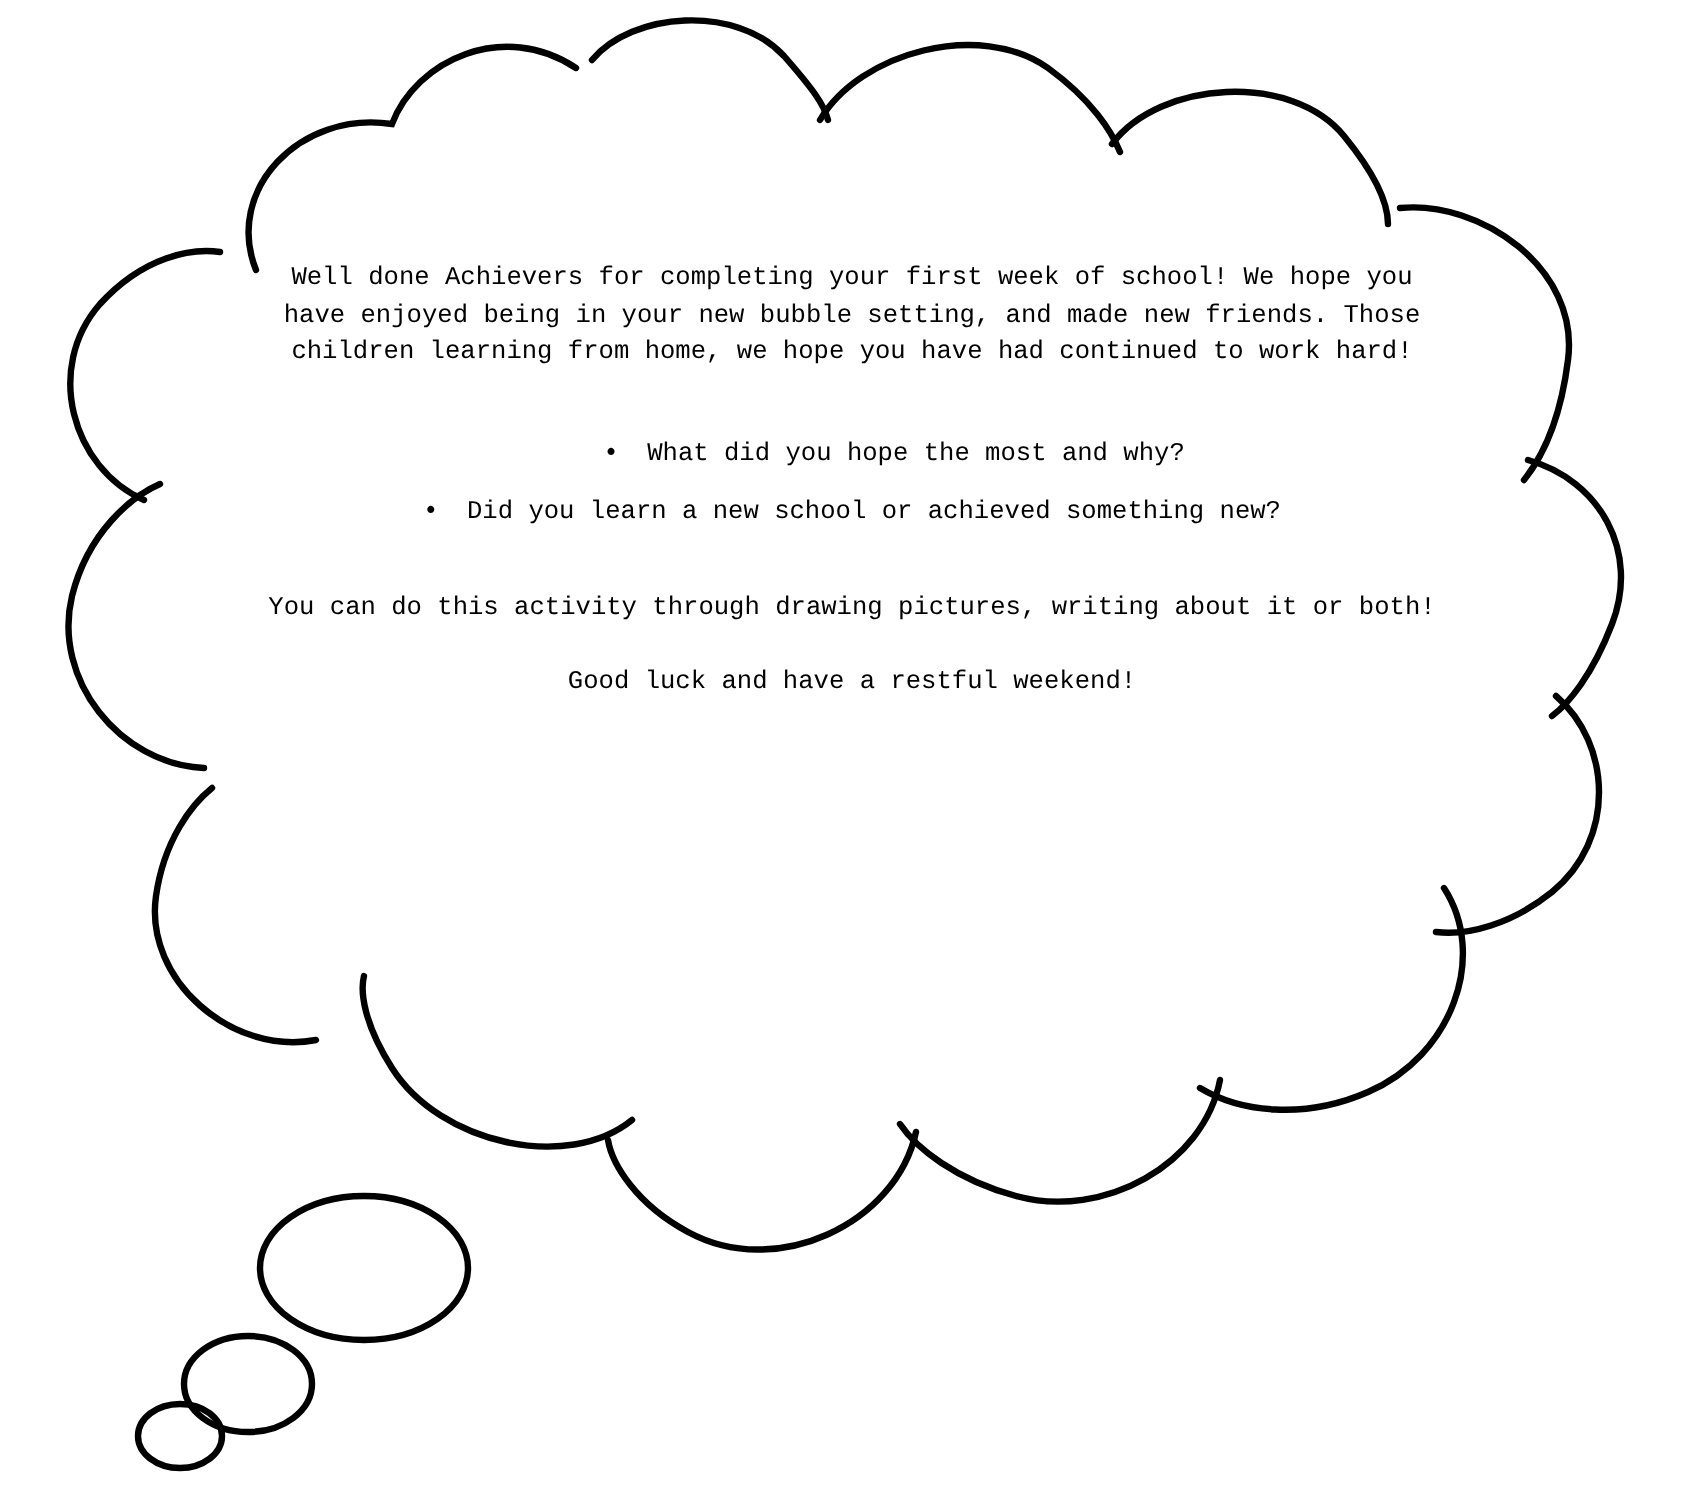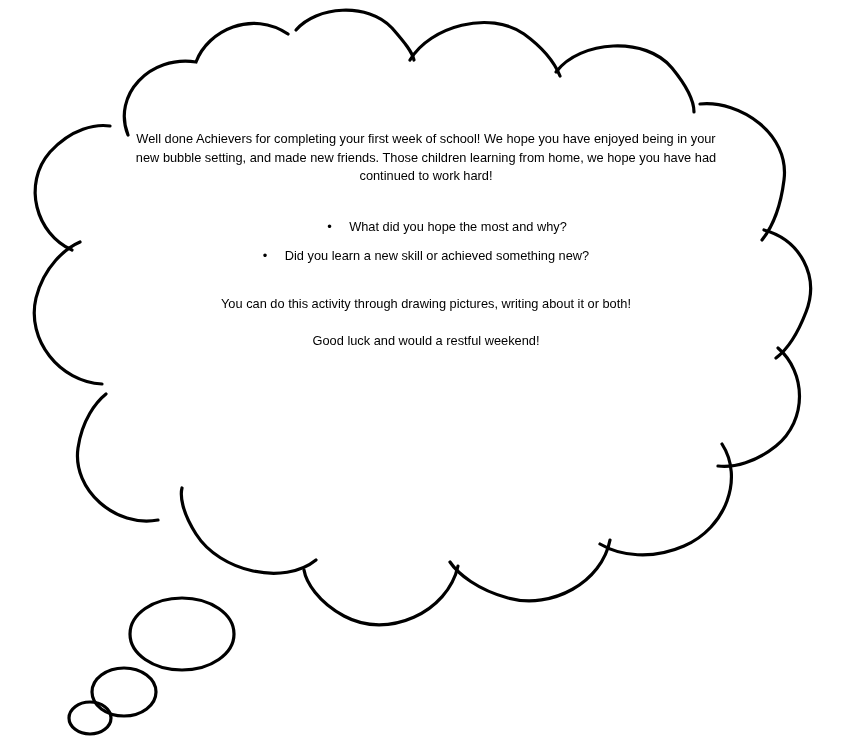--- a/index.html
+++ b/index.html
@@ -11,20 +11,21 @@
     width: 849px;
     height: 754px;
     font-family: "Liberation Sans", sans-serif;
     color: #000000;
     overflow: hidden;
   }
   #canvas {
     position: relative;
     width: 849px;
     height: 754px;
+    font-family: Liberation Mono, monospace;
   }
   #bubble-svg {
     position: absolute;
     left: 0;
     top: 0;
     width: 849px;
     height: 754px;
   }
   #bubble-text {
     position: absolute;
@@ -136,26 +137,26 @@
     <div class="spacer"></div>
 
 
     <div class="spacer-sm"></div>
 
     <ul class="bullets">
       <li class="bullet-row b-indent-1">
         <span class="bullet-dot">•</span><span class="bullet-text">What did you hope the most and why?</span>
       </li>
       <li class="bullet-row b-indent-2">
-        <span class="bullet-dot">•</span><span class="bullet-text">Did you learn a new skill or achieved something new?</span>
+        <span class="bullet-dot">•</span><span class="bullet-text">Did you learn a new school or achieved something new?</span>
       </li>
     </ul>
 
     <div class="spacer"></div>
 
     <p class="para">You can do this activity through drawing pictures, writing about it or both!</p>
 
     <div class="spacer"></div>
 
-    <p class="para">Good luck and would a restful weekend!</p>
+    <p class="para">Good luck and have a restful weekend!</p>
 
   </div>
 </div>
 
 </body></html>

